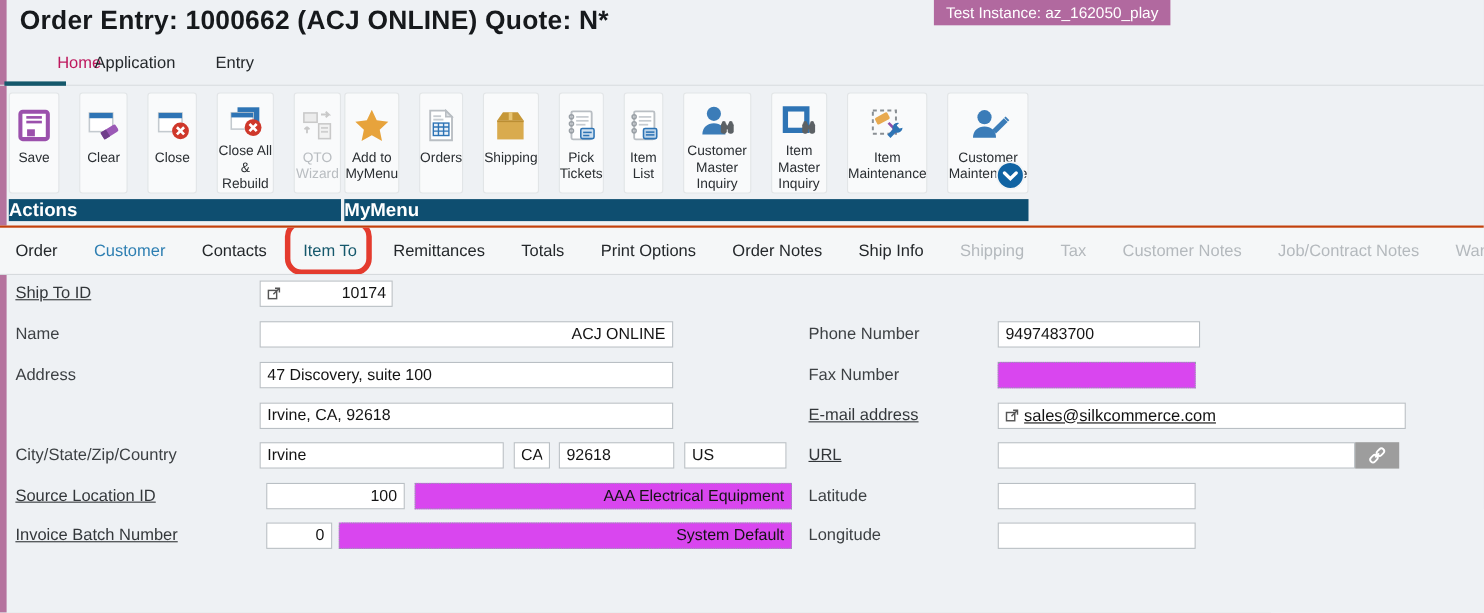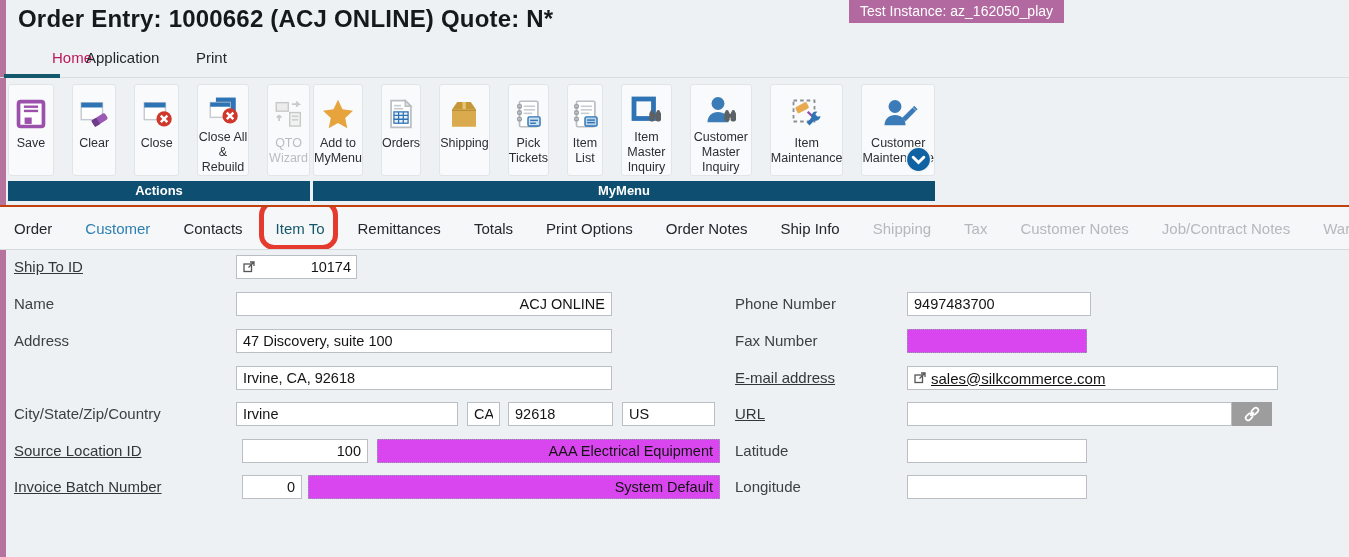--- a/index.html
+++ b/index.html
@@ -20,21 +20,21 @@
   
   .toolbar{position:absolute;left:8px;top:84px;display:flex;gap:3px;}
   .tgroup{display:flex;flex-direction:column;}
   .tbtns{display:flex;gap:18px;height:92px;}
   .tbtn{box-sizing:border-box;background:#f9fafb;border:1px solid #e2e5e7;border-radius:3px;
         display:flex;flex-direction:column;align-items:center;padding-top:7px;cursor:pointer;}
   .ticon{height:44px;display:flex;align-items:center;justify-content:center;}
   .tlabel{font-size:12.5px;line-height:15px;color:#2b2f33;text-align:center;}
   .tbtn.disabled .tlabel{color:#b9bdc1;}
   .bar{margin-top:5px;height:20px;line-height:20px;background:#0e4e70;color:#fff;
-       font-size:13px;font-weight:bold;text-align:center;}
+       font-size:17px;font-weight:bold;}
   .overflow-badge{position:absolute;left:905px;top:146px;width:27px;height:27px;z-index:5;cursor:pointer;}
 
   
   .tabbar{position:absolute;left:0;top:205px;width:1349px;height:45px;background:#f5f7f8;
           border-top:2px solid #c2410c;border-bottom:1px solid #d6dadd;display:flex;gap:33px;
           padding-left:14px;box-sizing:border-box;overflow:hidden;}
   .tab{position:relative;font-size:15px;color:#24282b;padding-top:13px;height:44px;box-sizing:border-box;
        white-space:nowrap;cursor:pointer;}
   .tab.link{color:#2e7fb2;}
   .tab.active{color:#15586c;border-bottom:4px solid #15586c;}
@@ -64,21 +64,21 @@
 
 <div class="page">
   <div class="pink-strip"></div>
 
   <div class="title">Order Entry: 1000662 (ACJ ONLINE) Quote: N*</div>
   <div class="badge">Test Instance: az_162050_play</div>
 
   <div class="menubar">
     <div class="menu-item active" style="left:16px">Home</div>
     <div class="menu-item" style="left:86px">Application</div>
-    <div class="menu-item" style="left:196px">Print</div>
+    <div class="menu-item" style="left:196px">Entry</div>
     <div class="menu-underline"></div>
   </div>
 
   <div class="toolbar">
     <div class="tgroup" style="width:302px">
       <div class="tbtns">
         <div class="tbtn" style="width:58px">
           <span class="ticon">
             <svg width="34" height="34" viewBox="0 0 24 24">
                 <rect x="3.2" y="3.2" width="17.6" height="17.6" rx="1.5" fill="#fff" stroke="#9b50ac" stroke-width="2.6"></rect>
@@ -212,51 +212,51 @@
                   <rect x="9" y="6" width="8" height="1.1"></rect>
                   <rect x="9" y="8.5" width="8" height="1.1"></rect>
                   <rect x="9" y="11" width="6" height="1.1"></rect>
                 </g>
                 <rect x="12" y="14" width="8.5" height="6.5" rx="1" fill="#bcd4ea" stroke="#2e74b5" stroke-width="1"></rect>
                 <rect x="13.5" y="15.8" width="5.5" height="1" fill="#2e74b5"></rect>
                 <rect x="13.5" y="17.6" width="5.5" height="1" fill="#2e74b5"></rect>
               </svg>
           </span>
           <span class="tlabel">Item List</span>
-        </div>
-        <div class="tbtn" style="width:82px">
-          <span class="ticon">
-            <svg width="40" height="36" viewBox="0 0 24 24">
-                <rect x="4" y="4" width="13" height="13" fill="none" stroke="#2e74b5" stroke-width="3.2"></rect>
-                <g fill="#5c6165">
-                  <rect x="14.2" y="12.5" width="3.6" height="6.5" rx="1.4"></rect>
-                  <rect x="18.4" y="12.5" width="3.6" height="6.5" rx="1.4"></rect>
-                  <rect x="16.9" y="14" width="2.4" height="2.4"></rect>
-                  <circle cx="16" cy="12.6" r="1.2"></circle>
-                  <circle cx="20.2" cy="12.6" r="1.2"></circle>
-                </g>
-              </svg>
-          </span>
-          <span class="tlabel">Item Master Inquiry</span>
         </div>
         <div class="tbtn" style="width:100px">
           <span class="ticon">
             <svg width="40" height="36" viewBox="0 0 24 24">
                 <circle cx="10" cy="7" r="4.3" fill="#3b7cb8"></circle>
                 <path d="M3 19.5c0-4.2 3.1-6.8 7-6.8s7 2.6 7 6.8z" fill="#3b7cb8"></path>
                 <g fill="#5c6165">
                   <rect x="14.2" y="12.5" width="3.6" height="6.5" rx="1.4"></rect>
                   <rect x="18.4" y="12.5" width="3.6" height="6.5" rx="1.4"></rect>
                   <rect x="16.9" y="14" width="2.4" height="2.4"></rect>
                   <circle cx="16" cy="12.6" r="1.2"></circle>
                   <circle cx="20.2" cy="12.6" r="1.2"></circle>
                 </g>
               </svg>
           </span>
           <span class="tlabel">Customer Master Inquiry</span>
+        </div>
+        <div class="tbtn" style="width:82px">
+          <span class="ticon">
+            <svg width="40" height="36" viewBox="0 0 24 24">
+                <rect x="4" y="4" width="13" height="13" fill="none" stroke="#2e74b5" stroke-width="3.2"></rect>
+                <g fill="#5c6165">
+                  <rect x="14.2" y="12.5" width="3.6" height="6.5" rx="1.4"></rect>
+                  <rect x="18.4" y="12.5" width="3.6" height="6.5" rx="1.4"></rect>
+                  <rect x="16.9" y="14" width="2.4" height="2.4"></rect>
+                  <circle cx="16" cy="12.6" r="1.2"></circle>
+                  <circle cx="20.2" cy="12.6" r="1.2"></circle>
+                </g>
+              </svg>
+          </span>
+          <span class="tlabel">Item Master Inquiry</span>
         </div>
         <div class="tbtn" style="width:80px">
           <span class="ticon">
             <svg width="40" height="36" viewBox="0 0 24 24">
                 <rect x="3" y="3" width="14" height="14" fill="none" stroke="#8a8f94" stroke-width="1.2" stroke-dasharray="2.4 2"></rect>
                 <rect x="4.5" y="5.5" width="8.5" height="4.6" rx="1" transform="rotate(-28 8.75 7.8)" fill="#e8a94f"></rect>
                 <path d="M12.5 10.5l3.5 3.5" stroke="#8e4fa8" stroke-width="1.6"></path>
                 <path d="M16.2 12.8l-2 2.5 3 1.8z" fill="#8e4fa8"></path>
                 <path d="M21 13.4a3.1 3.1 0 0 1-4.1 2.9l-3.2 3.3-1.9-1.9 3.3-3.2a3.1 3.1 0 0 1 3.8-4l-1.5 1.6 1.8 1.8z" fill="#2e74b5"></path>
               </svg>

